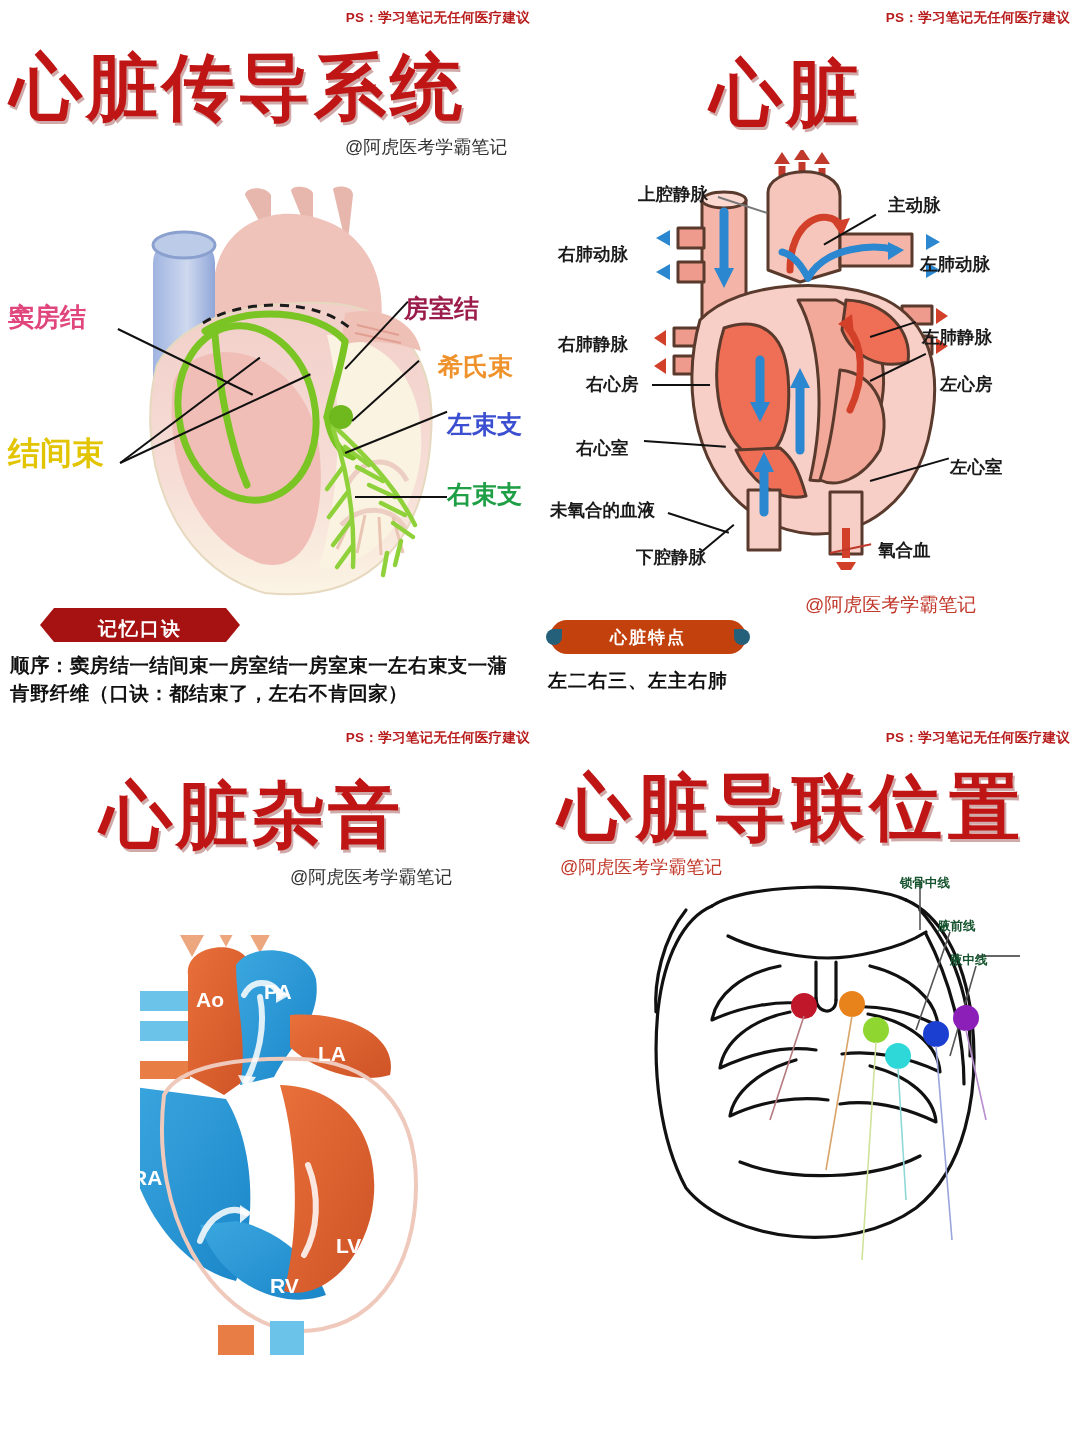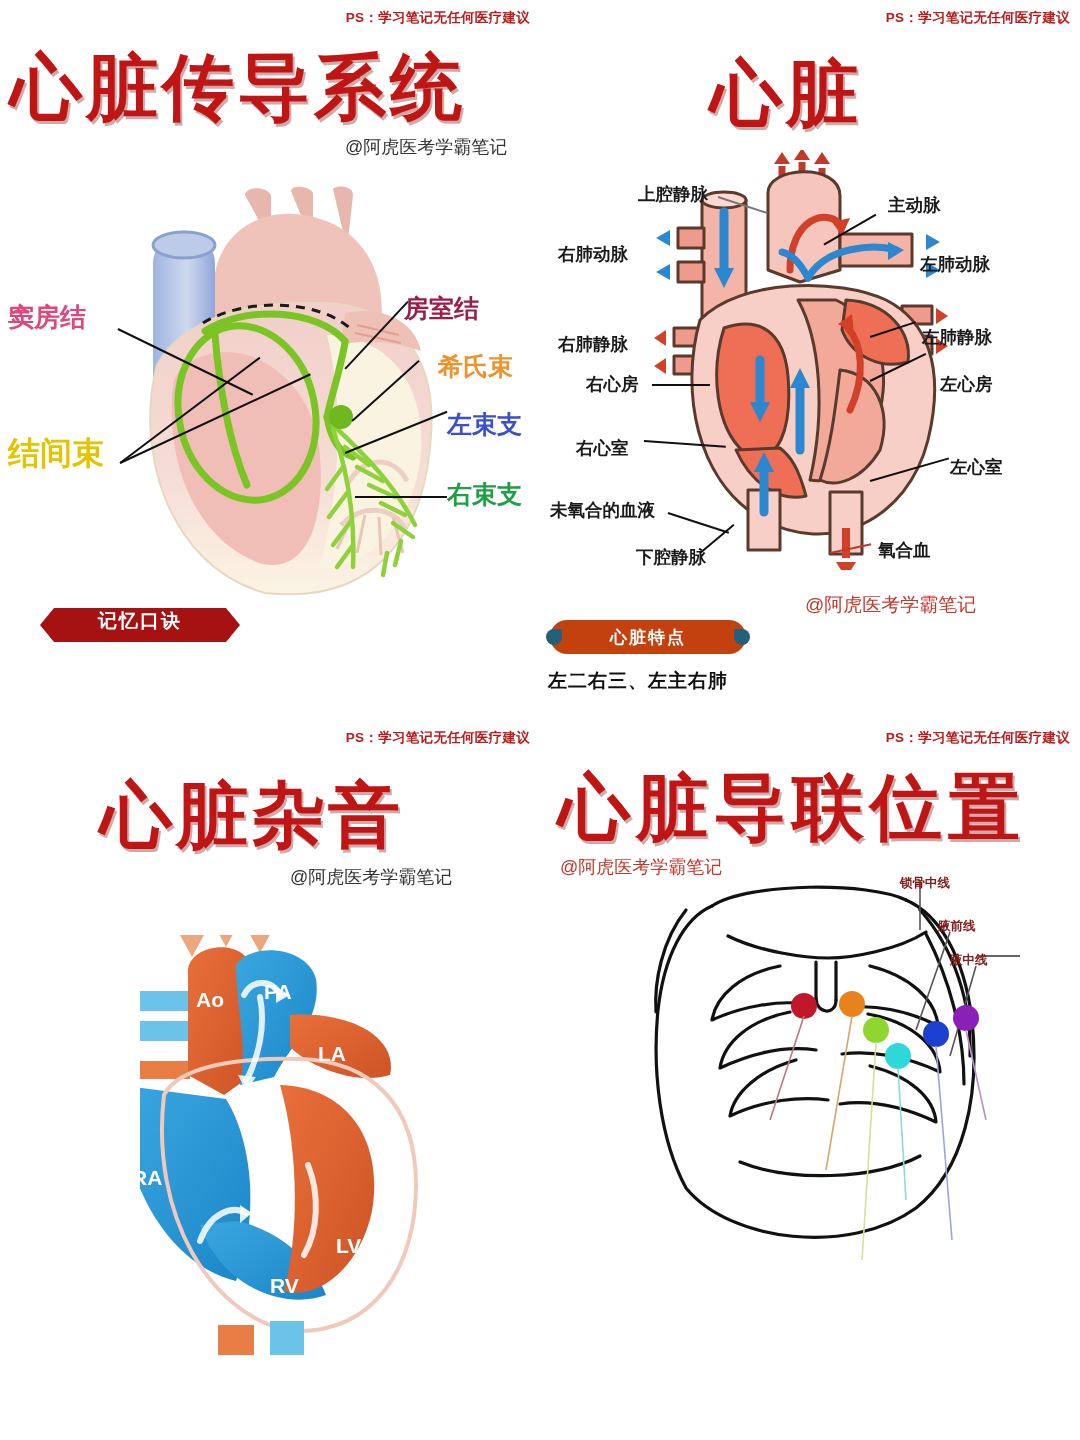--- a/index.html
+++ b/index.html
@@ -34,21 +34,21 @@
     position:absolute;
     font-size:19px;color:#c0392b;white-space:nowrap;
   }
 
   
   .ribbon{
     position:absolute;
     width:200px;height:34px;
     background:#a61212;
     clip-path:polygon(0% 50%,7% 0%,93% 0%,100% 50%,93% 100%,7% 100%);
-    display:flex;align-items:flex-start;justify-content:center;
+    display:flex;align-items:flex-end;justify-content:center;
   }
   .ribbon span{color:#fff;font-size:19px;font-weight:bold;letter-spacing:2px;}
 
   .mnemonic-text{
     position:absolute;
     font-size:19.5px;font-weight:bold;color:#111;
     line-height:1.42;letter-spacing:.4px;
   }
 
   
@@ -97,21 +97,21 @@
   #p3 .handle{left:290px;top:145px;font-size:18px;color:#333;}
 
   .heartC{position:absolute;left:140px;top:215px;width:290px;height:420px;}
 
   
   #p4 .title{left:18px;top:40px;letter-spacing:6px;}
   #p4 .handle{left:20px;top:135px;font-size:18px;}
 
   .torso{position:absolute;left:80px;top:150px;width:420px;height:400px;}
 
-  .anat{position:absolute;font-size:12.5px;font-weight:bold;color:#7f1d1d;white-space:nowrap;}
+  .anat{position:absolute;font-size:12.5px;font-weight:bold;color:#14532d;white-space:nowrap;}
 </style>
 </head>
 <body>
 
 <div class="grid">
 
   <div class="panel" id="p1">
     <div class="ps-note">PS：学习笔记无任何医疗建议</div>
     <div class="big-title title">心脏传导系统</div>
     <div class="handle">@阿虎医考学霸笔记</div>
@@ -199,20 +199,24 @@
     <div class="lbl lbl-sa">窦房结</div>
     <div class="lbl lbl-int">结间束</div>
     <div class="lbl lbl-av">房室结</div>
     <div class="lbl lbl-his">希氏束</div>
     <div class="lbl lbl-lbb">左束支</div>
     <div class="lbl lbl-rbb">右束支</div>
 
     <div class="ribbon">
       <span>记忆口诀</span>
     </div>
+    <div class="mnemonic-text">
+      <div>顺序：窦房结一结间束一房室结一房室束一左右束支一蒲</div>
+      <div>肯野纤维（口诀：都结束了，左右不肯回家）</div>
+    </div>
   </div>
 
   <div class="panel" id="p2">
     <div class="ps-note">PS：学习笔记无任何医疗建议</div>
     <div class="big-title title">心脏</div>
 
     <svg class="heartB" viewBox="0 0 340 420">
       <g stroke="#5a3a2c" stroke-width="3" fill="none" stroke-linejoin="round">
 
         <path d="M142 42 l0 -26 M162 40 l0 -28 M182 44 l0 -26" stroke="#c0392b" stroke-width="7"></path>

